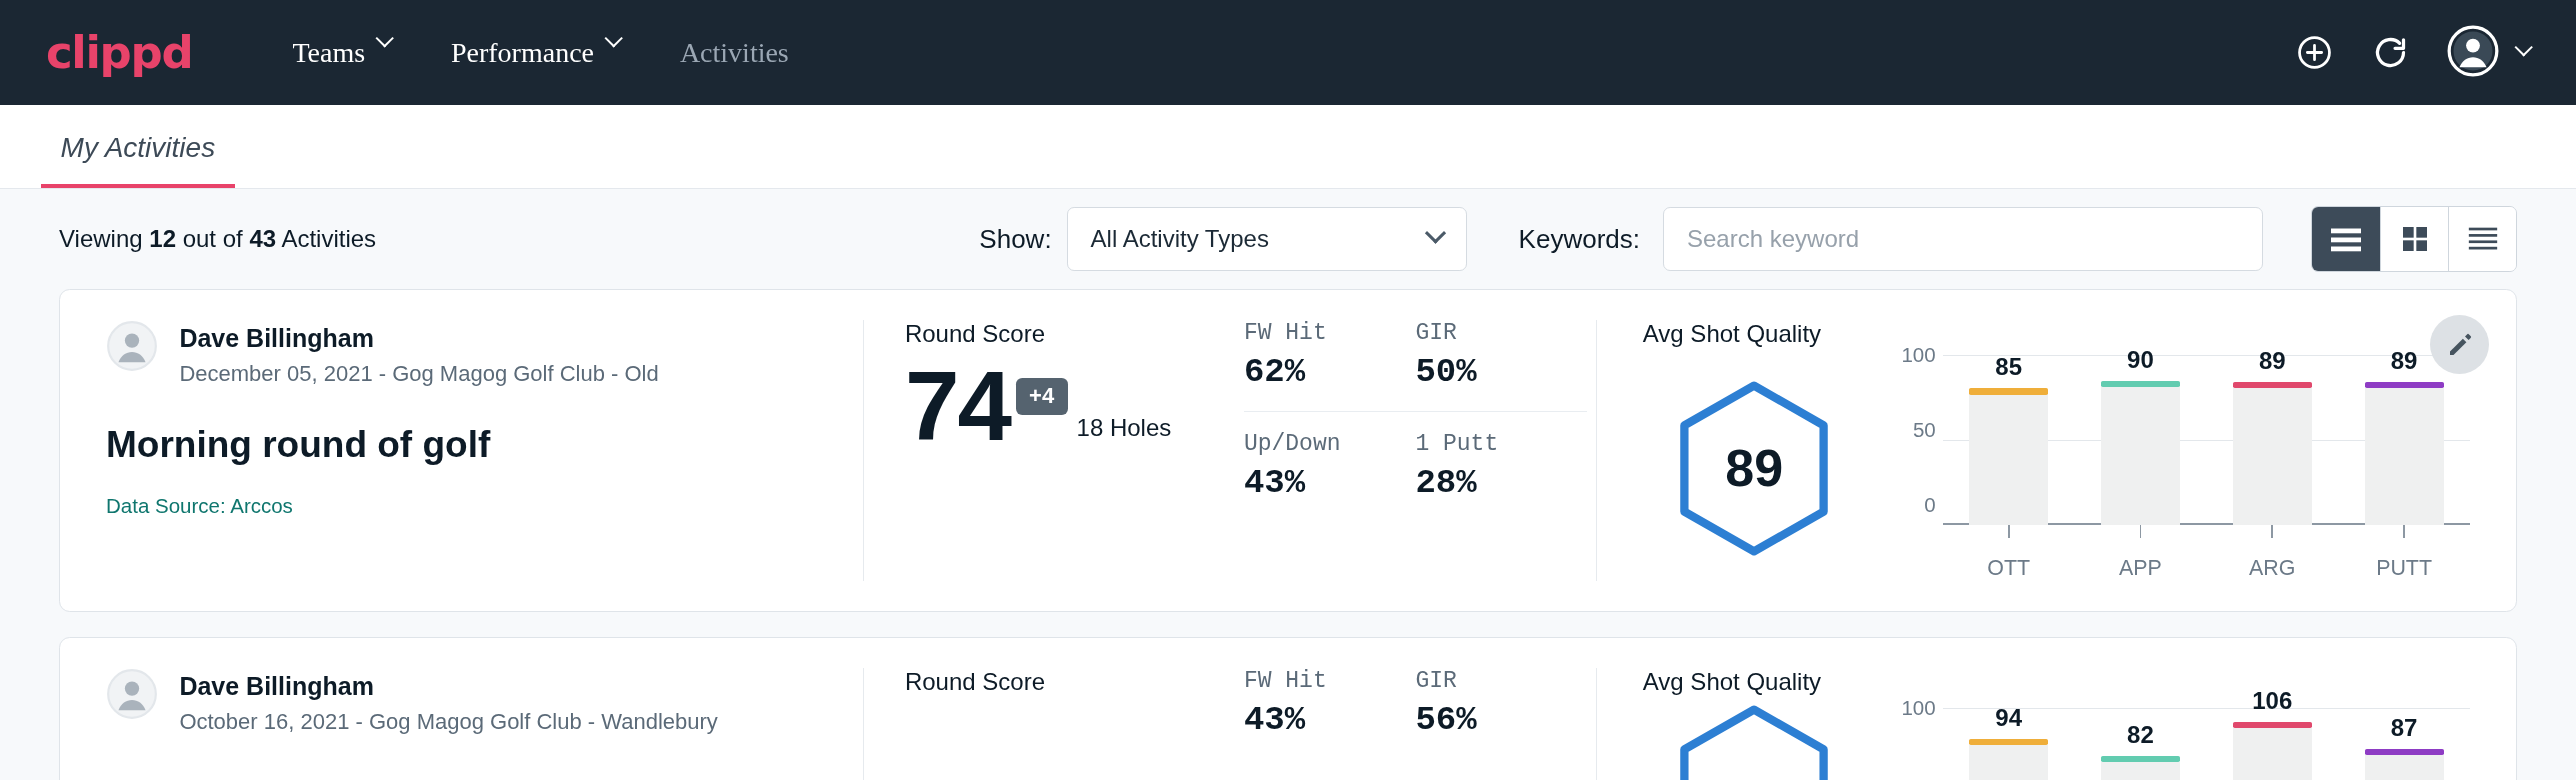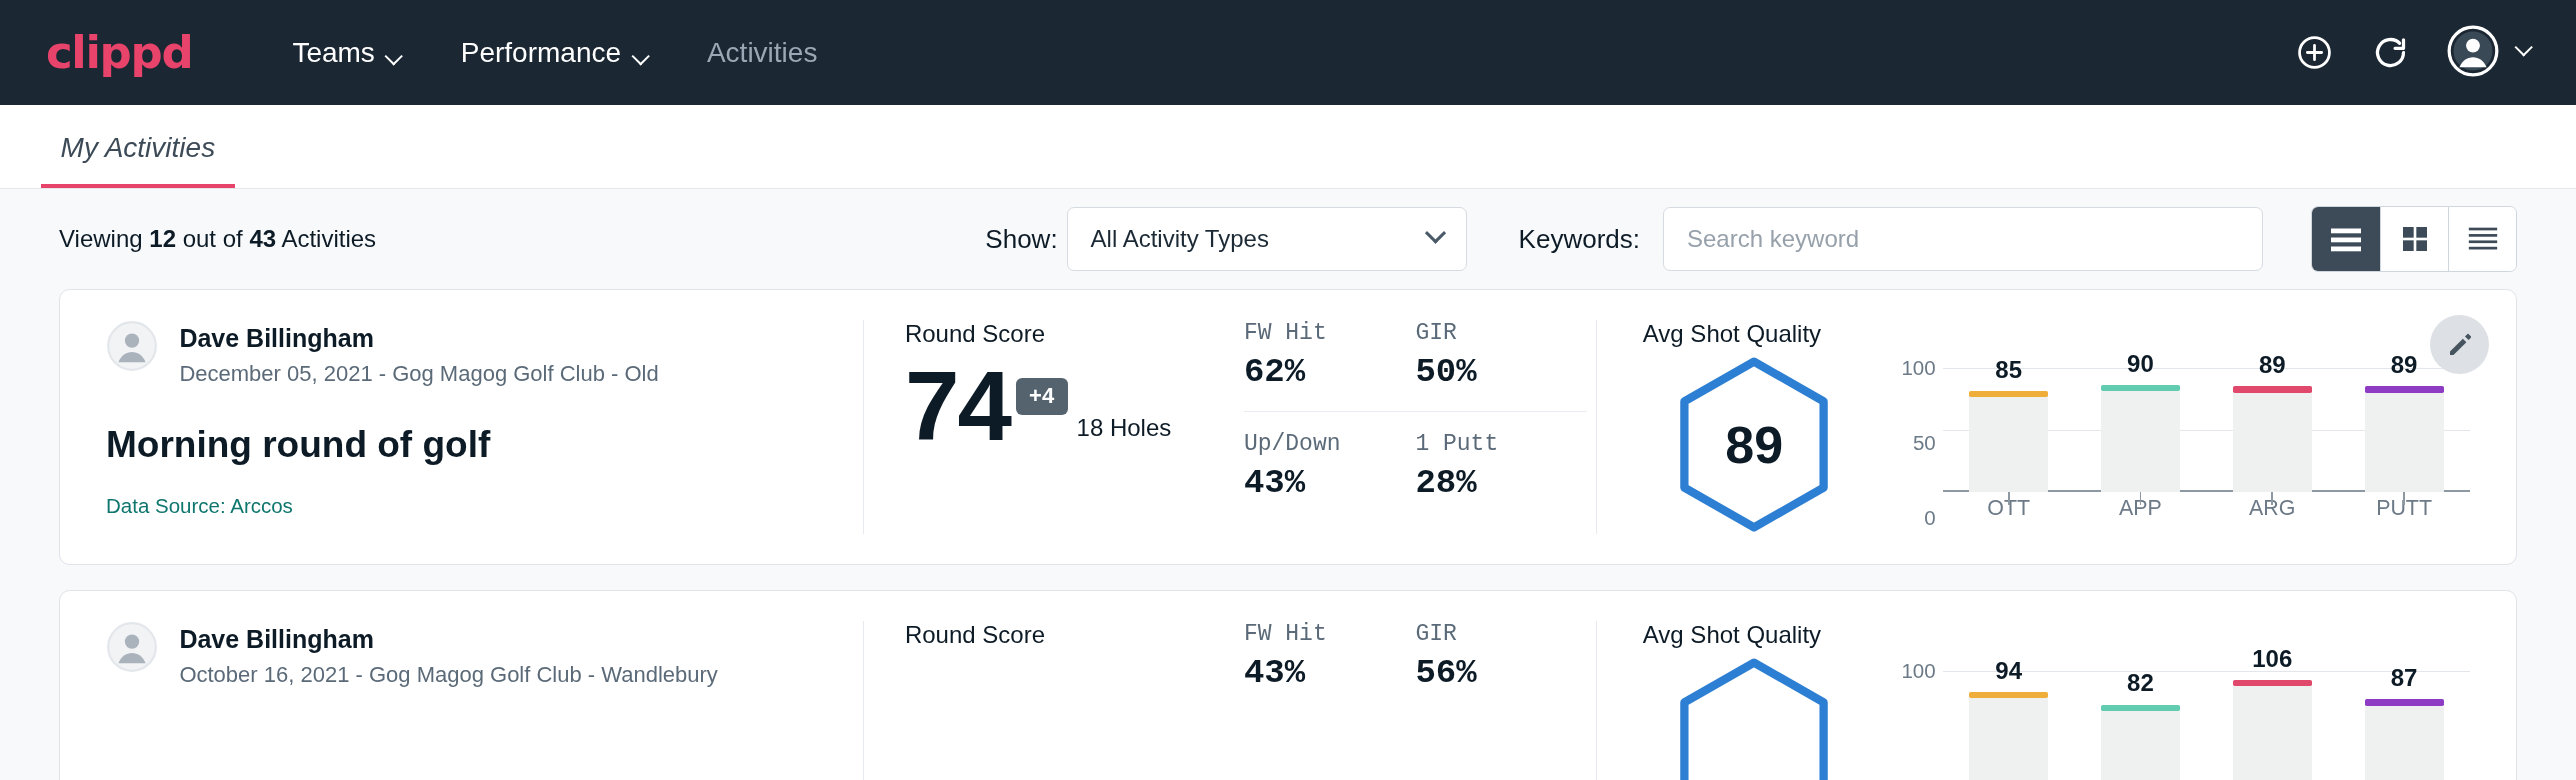--- a/index.html
+++ b/index.html
@@ -22,26 +22,27 @@
   .logo {
     font-size: 45px;
     font-weight: bold;
     color: #e8436a;
     letter-spacing: -1.3px;
     margin-right: 70px;
     font-family: "DejaVu Sans", sans-serif;
   }
   .navlinks { display: flex; align-items: center; gap: 0; }
   .navitem {
-    display: flex; align-items: flex-end; gap: 12.5px;
+    display: flex; align-items: flex-start; gap: 12.5px;
     color: #ffffff;
     font-size: 28px;
     padding: 0 30px;
     cursor: pointer;
     white-space: nowrap;
+    font-family: Liberation Serif, serif;
   }
   .navitem.muted { color: #9ba7b4; }
   .chev {
     display: inline-block;
     width: 13.4px; height: 13.4px;
     border-right: 2.7px solid currentColor;
     border-bottom: 2.7px solid currentColor;
     transform: rotate(45deg) translate(-3.6px,-3.6px);
   }
   .nav-right {
@@ -75,21 +76,21 @@
     display: flex;
     align-items: center;
     padding: 0 59px;
   }
   .viewing { font-size: 24px; color: #0d1b27; }
   .viewing b { font-weight: bold; margin-top: 23px; }
   .filter-center {
     margin-left: auto;
     display: flex; align-items: center; gap: 0;
   }
-  .lbl { font-size: 26px; color: #0d1b27; margin-right: 9px; }
+  .lbl { font-size: 26px; color: #0d1b27; margin-right: 15px; }
   .select {
     width: 400px; height: 64px;
     border: 0.9px solid #d5dbe1;
     border-radius: 7.1px;
     background: #fff;
     display: flex; align-items: center;
     padding: 0 23px;
     font-size: 24px; color: #1c2a36;
     cursor: pointer;
     position: relative;
@@ -194,21 +195,21 @@
     font-size: 52px; font-weight: bold; color: #0d1b27;
   }
 
   
   .chart { flex: 1; display: flex; padding-left: 27px; }
   .yaxis {
     width: 50px; position: relative; height: 150px;
     font-size: 20.5px; color: #6c7a88;
   }
   .ytick { position: absolute; right: 7.1px; transform: translateY(-50%); }
-  .plot { flex: 1; position: relative; height: 124px; }
+  .plot { flex: 1; position: relative; height: 170px; }
   .gridline { position: absolute; left: 0; right: 0; height: 0.9px; background: #e3e7eb; }
   .axisline { position: absolute; left: 0; right: 0; bottom: 0; height: 1.8px; background: #8d98a3; }
   .bars { position: absolute; inset: 0; display: flex; justify-content: space-around; align-items: flex-end; }
   .barcol { width: 79px; position: relative; height: 100%; display:flex; flex-direction:column; justify-content:flex-end; }
   .barlabel {
     position: absolute; left: 0; right: 0;
     text-align: center;
     font-size: 24px; font-weight: bold; color: #0d1b27;
   }
   .bar { width: 100%; background: #eff0f0; position: relative; }
@@ -432,21 +433,21 @@
                     <i></i>
                   </span>
                 <span class="xtick">
                     <i></i>
                   </span>
                 <span class="xtick">
                     <i></i>
                   </span>
               </div>
             </div>
-            <div class="xaxis" style="margin-top:4px">
+            <div class="xaxis" style="margin-top:31px">
               <span class="xlab">OTT</span>
               <span class="xlab">APP</span>
               <span class="xlab">ARG</span>
               <span class="xlab">PUTT</span>
             </div>
           </div>
         </div>
       </div>
     </div>
 

